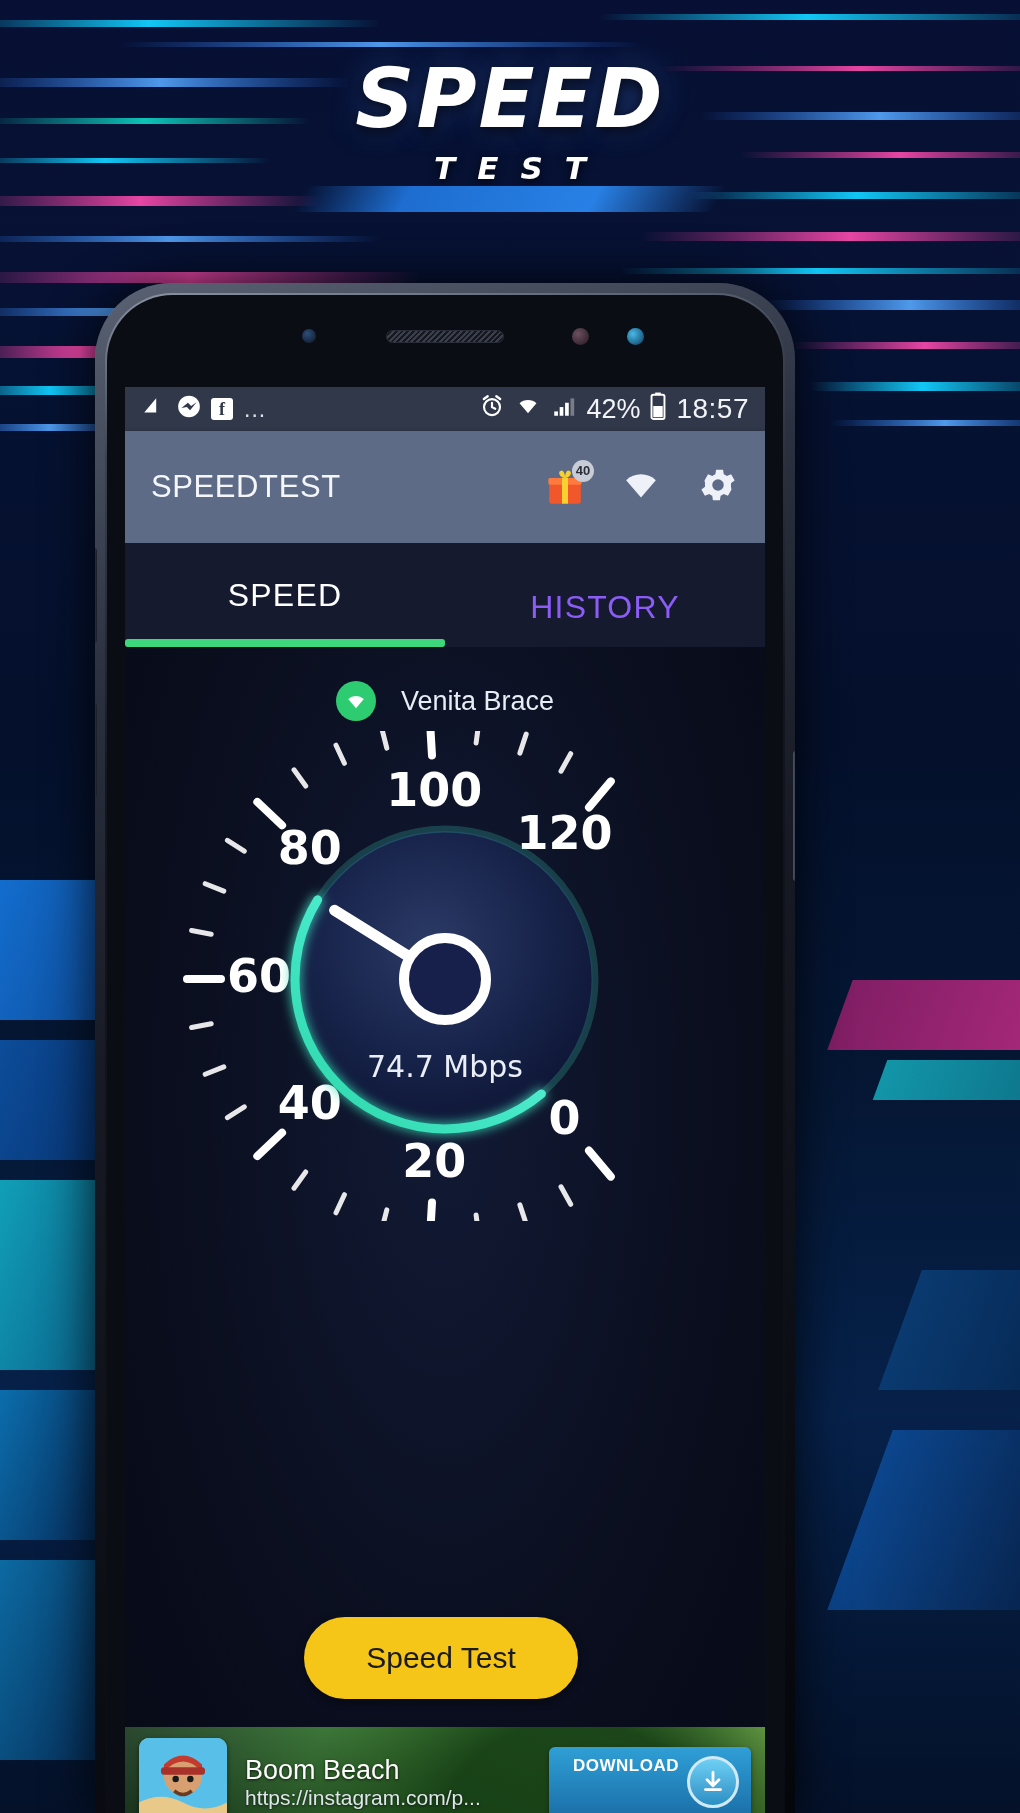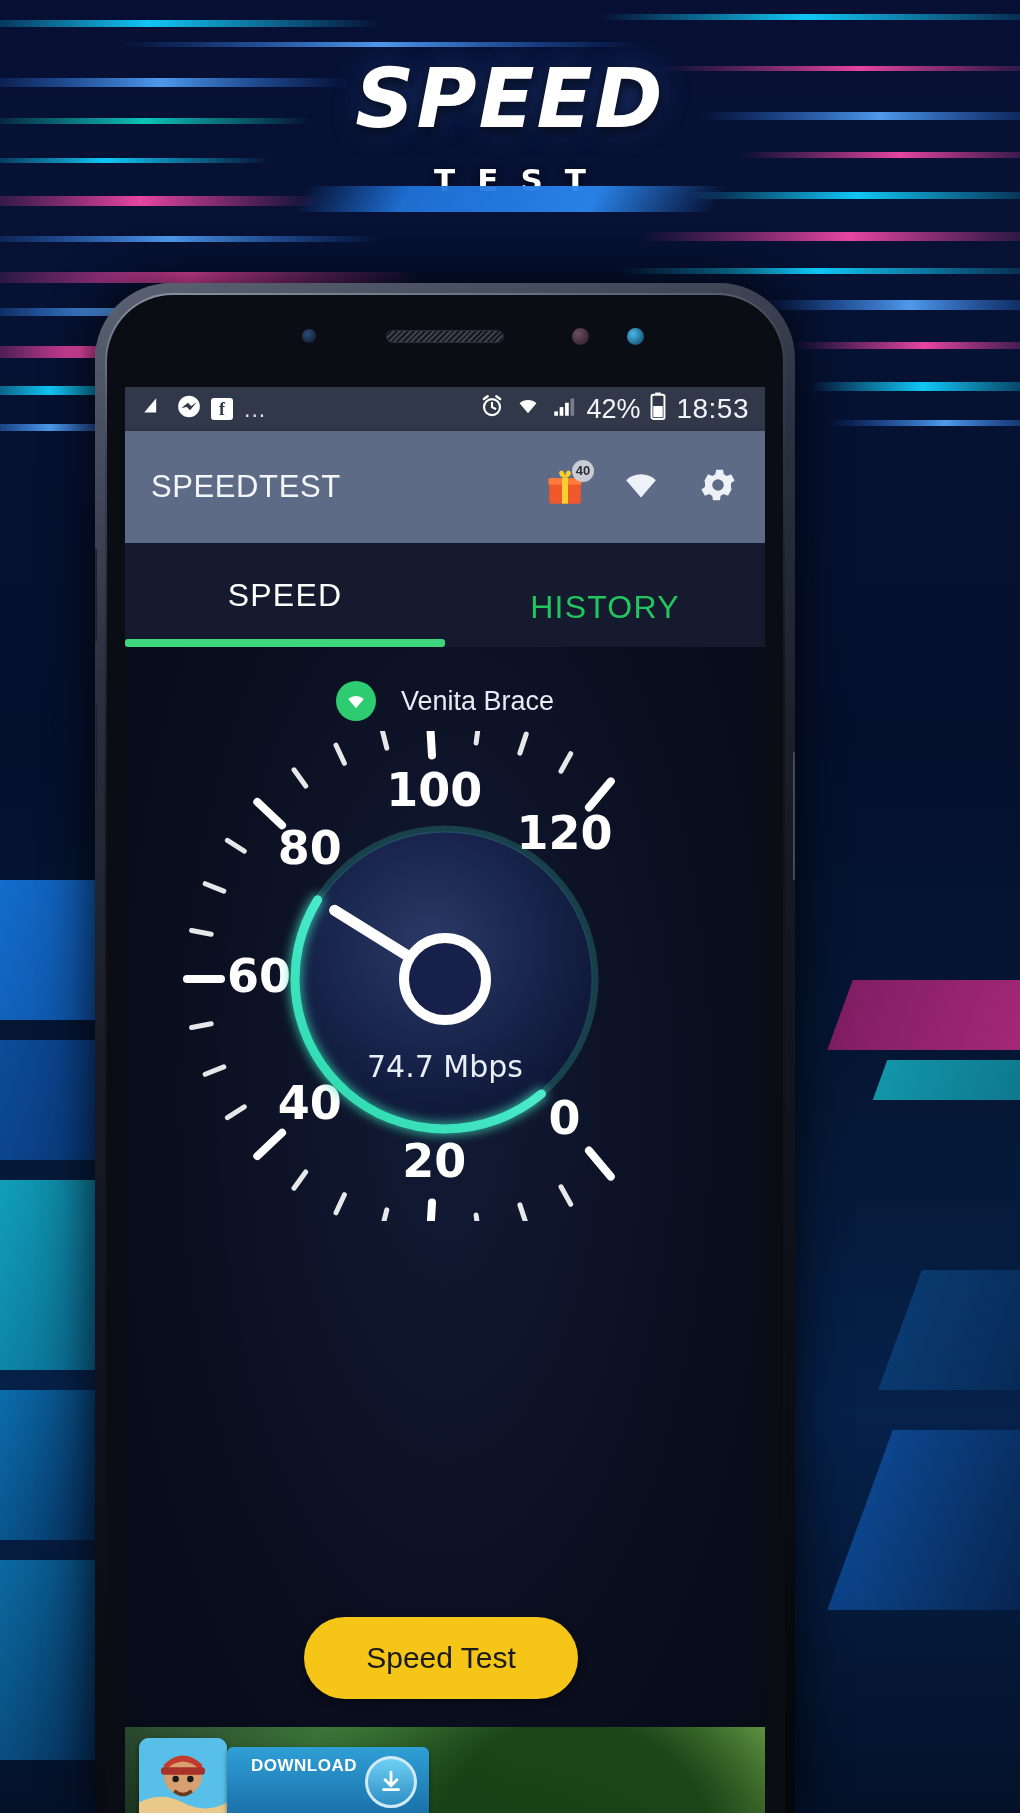--- a/index.html
+++ b/index.html
@@ -40,23 +40,23 @@
     text-align: center; z-index: 6; pointer-events: none;
   }
   .logo-main {
     font-family: "DejaVu Sans", sans-serif;
     font-size: 82px; font-weight: 900; font-style: italic;
     color: #ffffff; letter-spacing: 2px;
     text-shadow: 0 4px 14px rgba(0,0,0,.75), 0 0 30px rgba(80,140,255,.35);
     line-height: 1;
   }
   .logo-sub {
-    margin-top: 22px;
+    margin-top: 10px;
     font-family: "DejaVu Sans", sans-serif;
-    font-size: 31px; font-weight: 900; 
+    font-size: 31px; font-weight: 900; font-style: italic;
     color: #ffffff; letter-spacing: 22px; text-indent: 22px;
     text-shadow: 0 3px 10px rgba(0,0,0,.8);
   }
   .logo-bar {
     position:absolute; left: 300px; top: 128px; width: 420px; height: 26px;
     background: linear-gradient(90deg, rgba(30,110,220,0) 0%, #1f72d8 25%, #2a86ef 70%, rgba(42,134,239,0) 100%);
     transform: skewX(-28deg); opacity:.95;
   }
 
   
@@ -136,21 +136,21 @@
     position:absolute; right:-9px; top:-7px; background:#c7ccd6; color:#2a2f3a;
     font-size:13px; border-radius:50%; width:22px; height:22px; line-height:22px;
     text-align:center; font-weight:700;
   }
 
   
   .tabs { height: 104px; background: #151a2e; display:flex; position:relative; }
   .tab { flex:1; display:flex; align-items:center; justify-content:center;
          font-size: 32px; letter-spacing: 1.2px; }
   .tab.active { color:#ffffff; }
-  .tab.inactive { color:#22c55e;margin-top:24px; }
+  .tab.inactive { color:#8b5cf6;margin-top:24px; }
   .tab-underline {
     position:absolute; bottom:0; left:0; width:50%; height:8px; background:#3dd87c;
     border-radius: 3px;
   }
 
   
   .content { position:relative; height: 1190px; background:#0b0f20;
              background: radial-gradient(ellipse at 50% 38%, #121a35 0%, #0a0e1e 60%, #070a16 100%); }
 
   .net-row { display:flex; align-items:center; justify-content:center; gap: 25px; padding-top: 34px; }
@@ -328,21 +328,21 @@
               </svg>
             </span>
             <span class="pct">42%</span>
             <span class="ico">
               <svg width="18" height="28" viewBox="0 0 14 26">
                 <rect x="4.4" y="0.5" width="5.2" height="2.2" fill="#fff"></rect>
                 <rect x="1" y="2.6" width="12" height="22.4" rx="1.6" fill="none" stroke="#fff" stroke-width="1.8"></rect>
                 <rect x="2.6" y="13" width="8.8" height="10.4" fill="#fff"></rect>
               </svg>
             </span>
-            <span class="clock">18:53</span>
+            <span class="clock">18:57</span>
           </div>
         </div>
 
         <div class="appbar">
           <div class="appbar-title">SPEEDTEST</div>
           <div class="appbar-actions">
             <div class="gift">
               <svg width="40" height="40" viewBox="0 0 24 24">
                 <rect x="2.5" y="9" width="19" height="13" rx="1.3" fill="#f0572a"></rect>
                 <rect x="2" y="6.6" width="20" height="4" rx="1" fill="#ff7a3d"></rect>
@@ -469,20 +469,24 @@
                 <rect width="60" height="60" fill="#58c0e8"></rect>
                 <path d="M0 44 Q15 36 30 44 T60 44 L60 60 L0 60 Z" fill="#e8c98a"></path>
                 <circle cx="30" cy="26" r="13" fill="#d8a070"></circle>
                 <path d="M17 23 Q30 9 43 23 L43 18 Q30 6 17 18 Z" fill="#c23b2e"></path>
                 <rect x="15" y="20" width="30" height="5" rx="2" fill="#a8312a"></rect>
                 <circle cx="25" cy="28" r="2.2" fill="#1a1a1a"></circle>
                 <circle cx="35" cy="28" r="2.2" fill="#1a1a1a"></circle>
                 <path d="M24 36 Q30 41 36 36" stroke="#6b3a22" stroke-width="2.4" fill="none"></path>
               </svg>
             </div>
+            <div class="ad-text">
+              <div class="ad-title">Boom Beach</div>
+              <div class="ad-url">https://instagram.com/p...</div>
+            </div>
             <div class="ad-cta">
               <span class="ad-cta-label">DOWNLOAD</span>
               <span class="ad-dl-circle">
                 <svg width="26" height="26" viewBox="0 0 24 24">
                   <path d="M12 3 L12 14 M6.5 10 L12 15.5 L17.5 10" stroke="#fff" stroke-width="2.6" fill="none" stroke-linecap="round" stroke-linejoin="round"></path>
                   <path d="M5 19 L19 19" stroke="#fff" stroke-width="2.6" stroke-linecap="round"></path>
                 </svg>
               </span>
             </div>
           </div>

